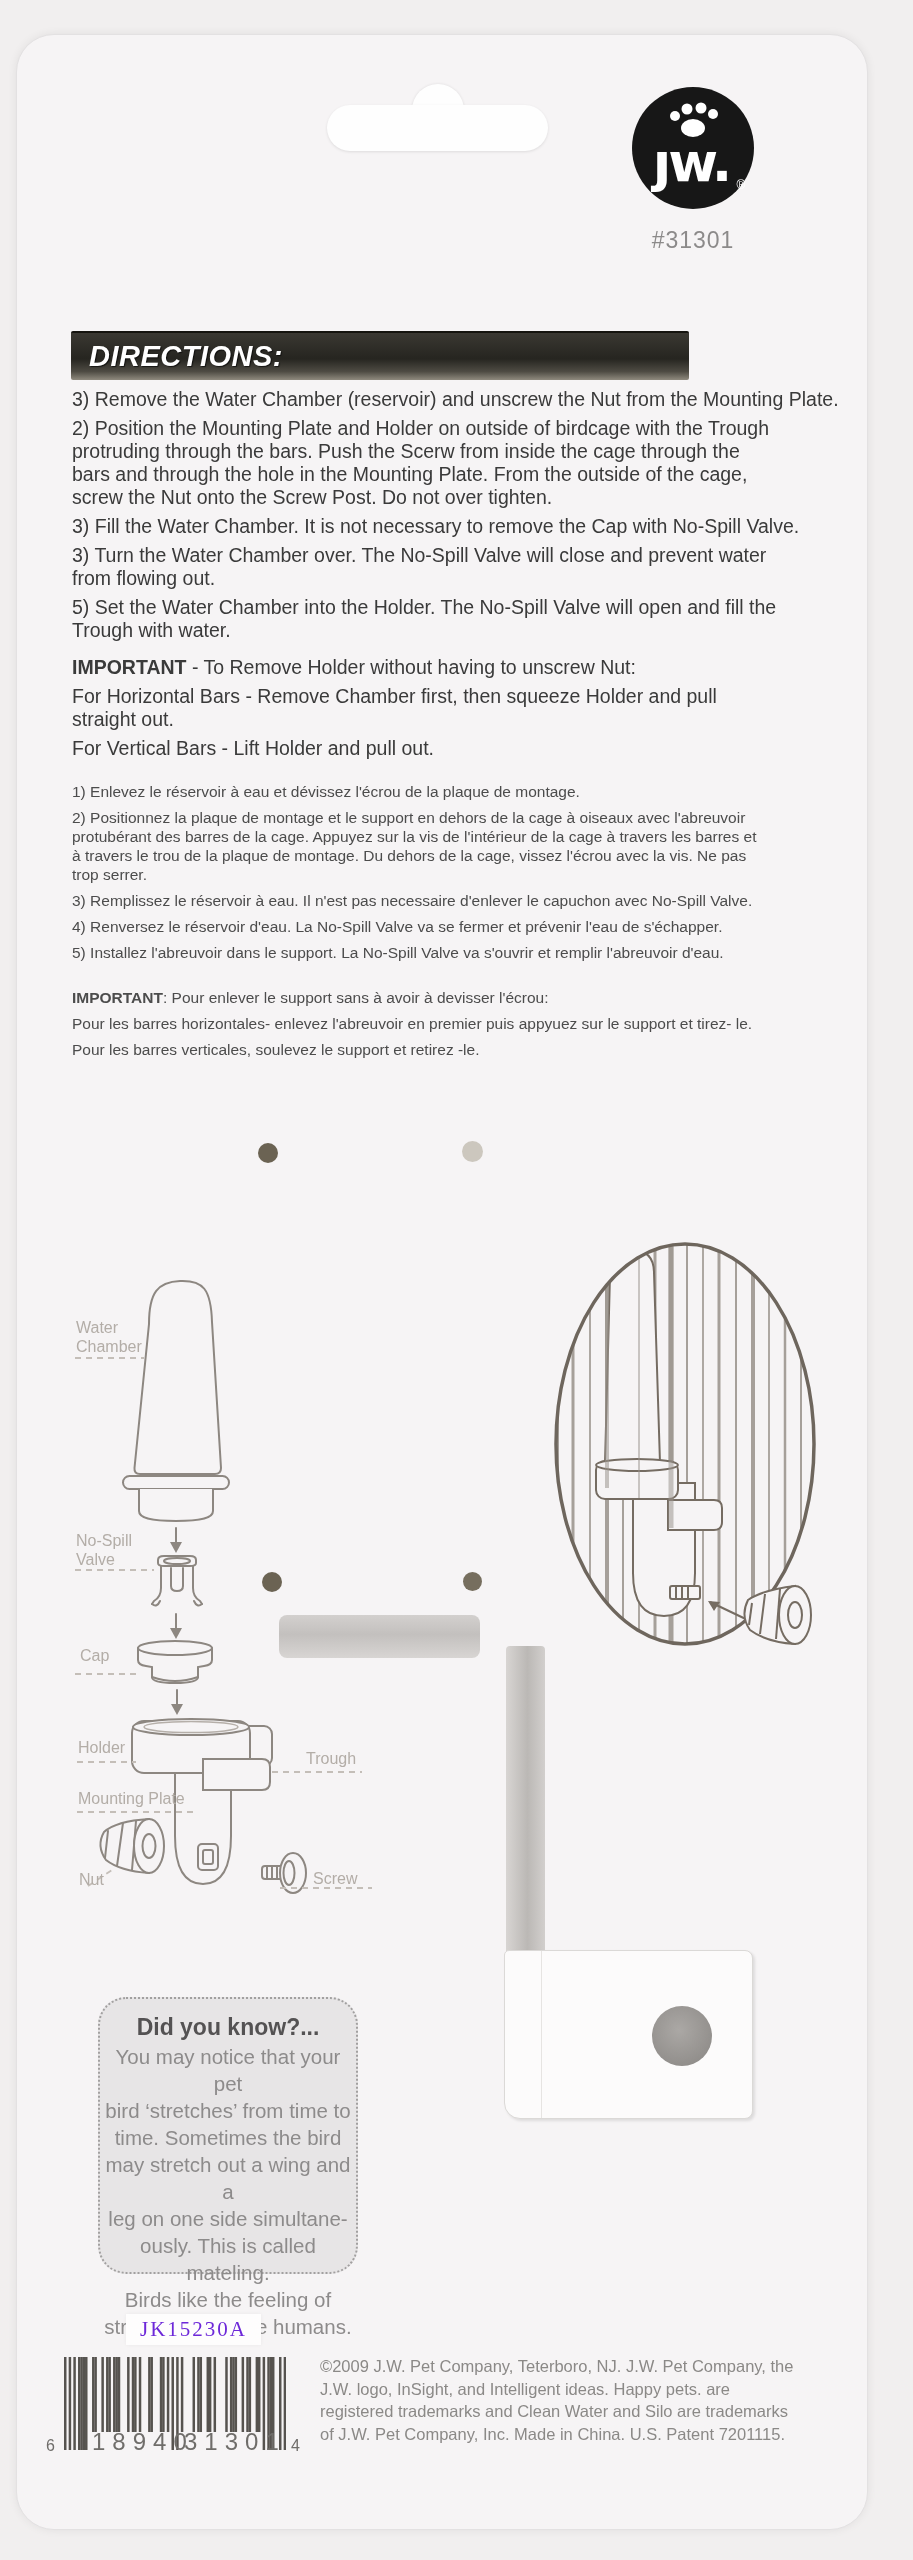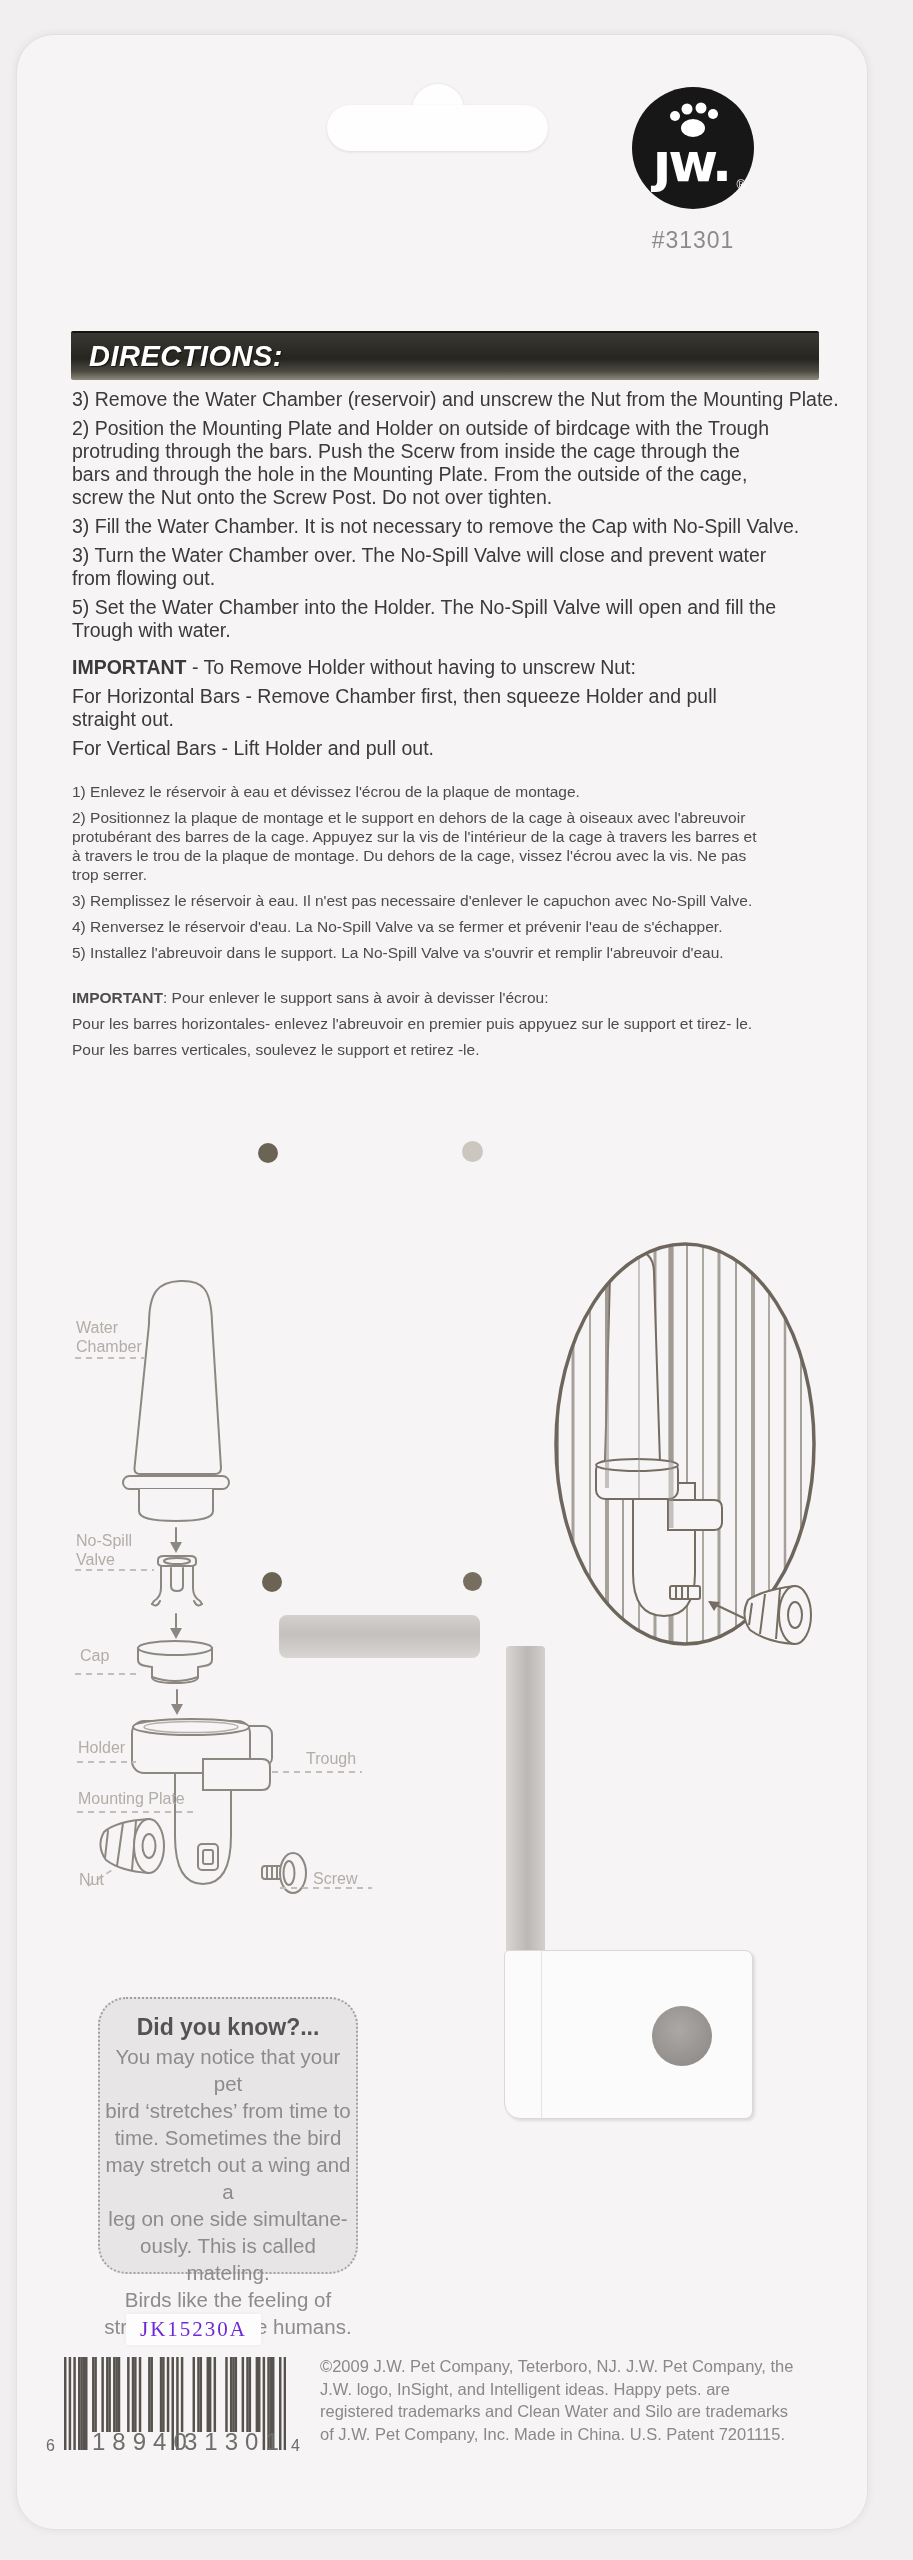--- a/index.html
+++ b/index.html
@@ -10,21 +10,21 @@
   
   .hang-bump{position:absolute;left:412px;top:84px;width:52px;height:52px;border-radius:50%;
         background:#fefefe;box-shadow:0 0 3px rgba(0,0,0,.10);}
   .hang-slot{position:absolute;left:327px;top:105px;width:221px;height:46px;border-radius:23px;
         background:#fefefe;box-shadow:0 1px 3px rgba(0,0,0,.10);}
   
   .logo{position:absolute;left:631px;top:86px;width:124px;height:124px;}
   .product-number{position:absolute;left:600px;top:227px;width:186px;text-align:center;
         font-size:23px;color:#8c8a8a;letter-spacing:1px;}
   
-  .directions-bar{position:absolute;left:71px;top:331px;width:748px;height:47px;border-radius:2px;
+  .directions-bar{position:absolute;left:71px;top:331px;width:618px;height:47px;border-radius:2px;
         background:linear-gradient(180deg,#3a3832 0%,#262520 55%,#4e4b43 82%,#8f8a7e 100%);
         border-top:2px solid #15140f;display:flex;align-items:center;}
   .directions-bar span{font-style:italic;font-weight:bold;font-size:29px;color:#ffffff;
         padding-left:18px;letter-spacing:.5px;text-shadow:1px 1px 1px rgba(0,0,0,.65);}
   
   .en-dir{position:absolute;left:72px;top:388px;width:792px;color:#3a3a3a;font-size:19.5px;
         line-height:23px;}
   .en-dir p{margin:0 0 6px 0;white-space:pre-line;}
   .en-dir p.imp{margin-top:14px;}
   .u{}

